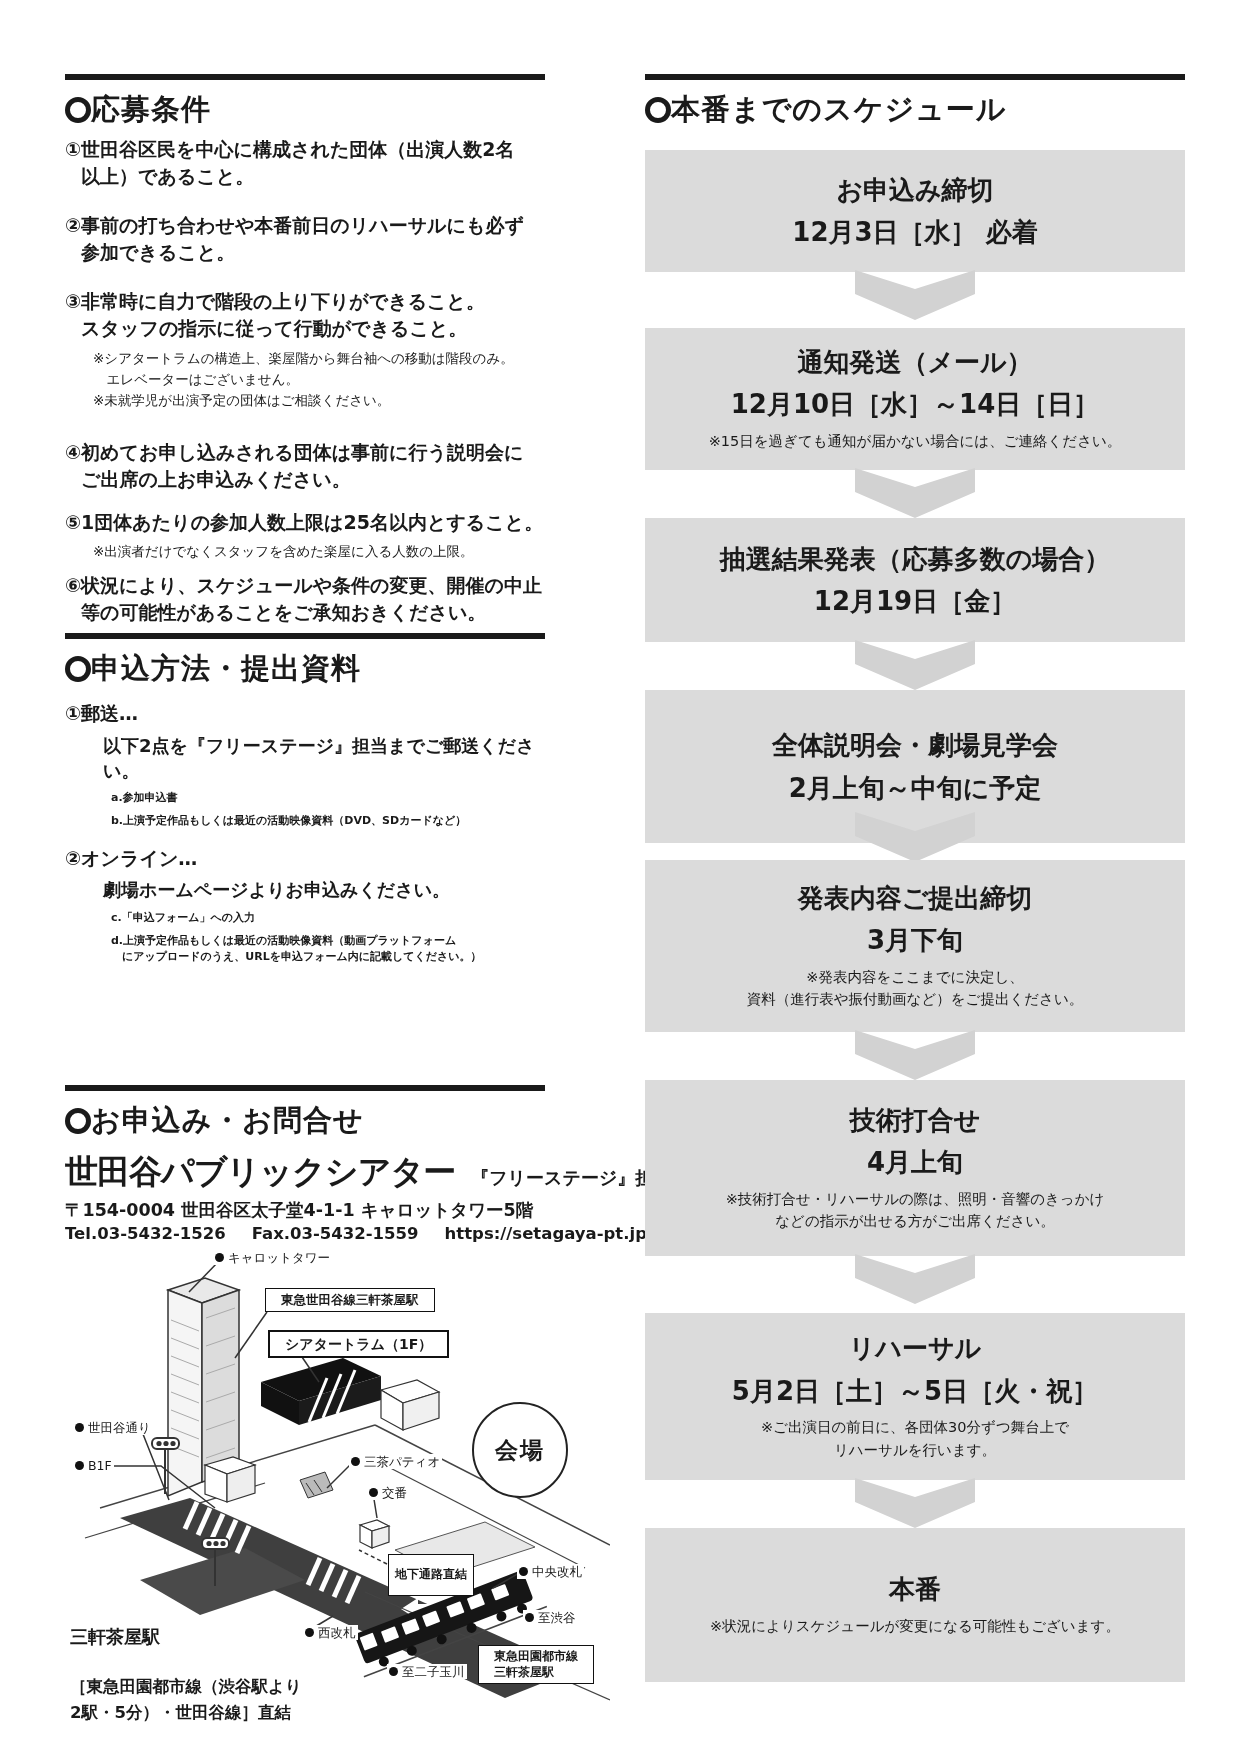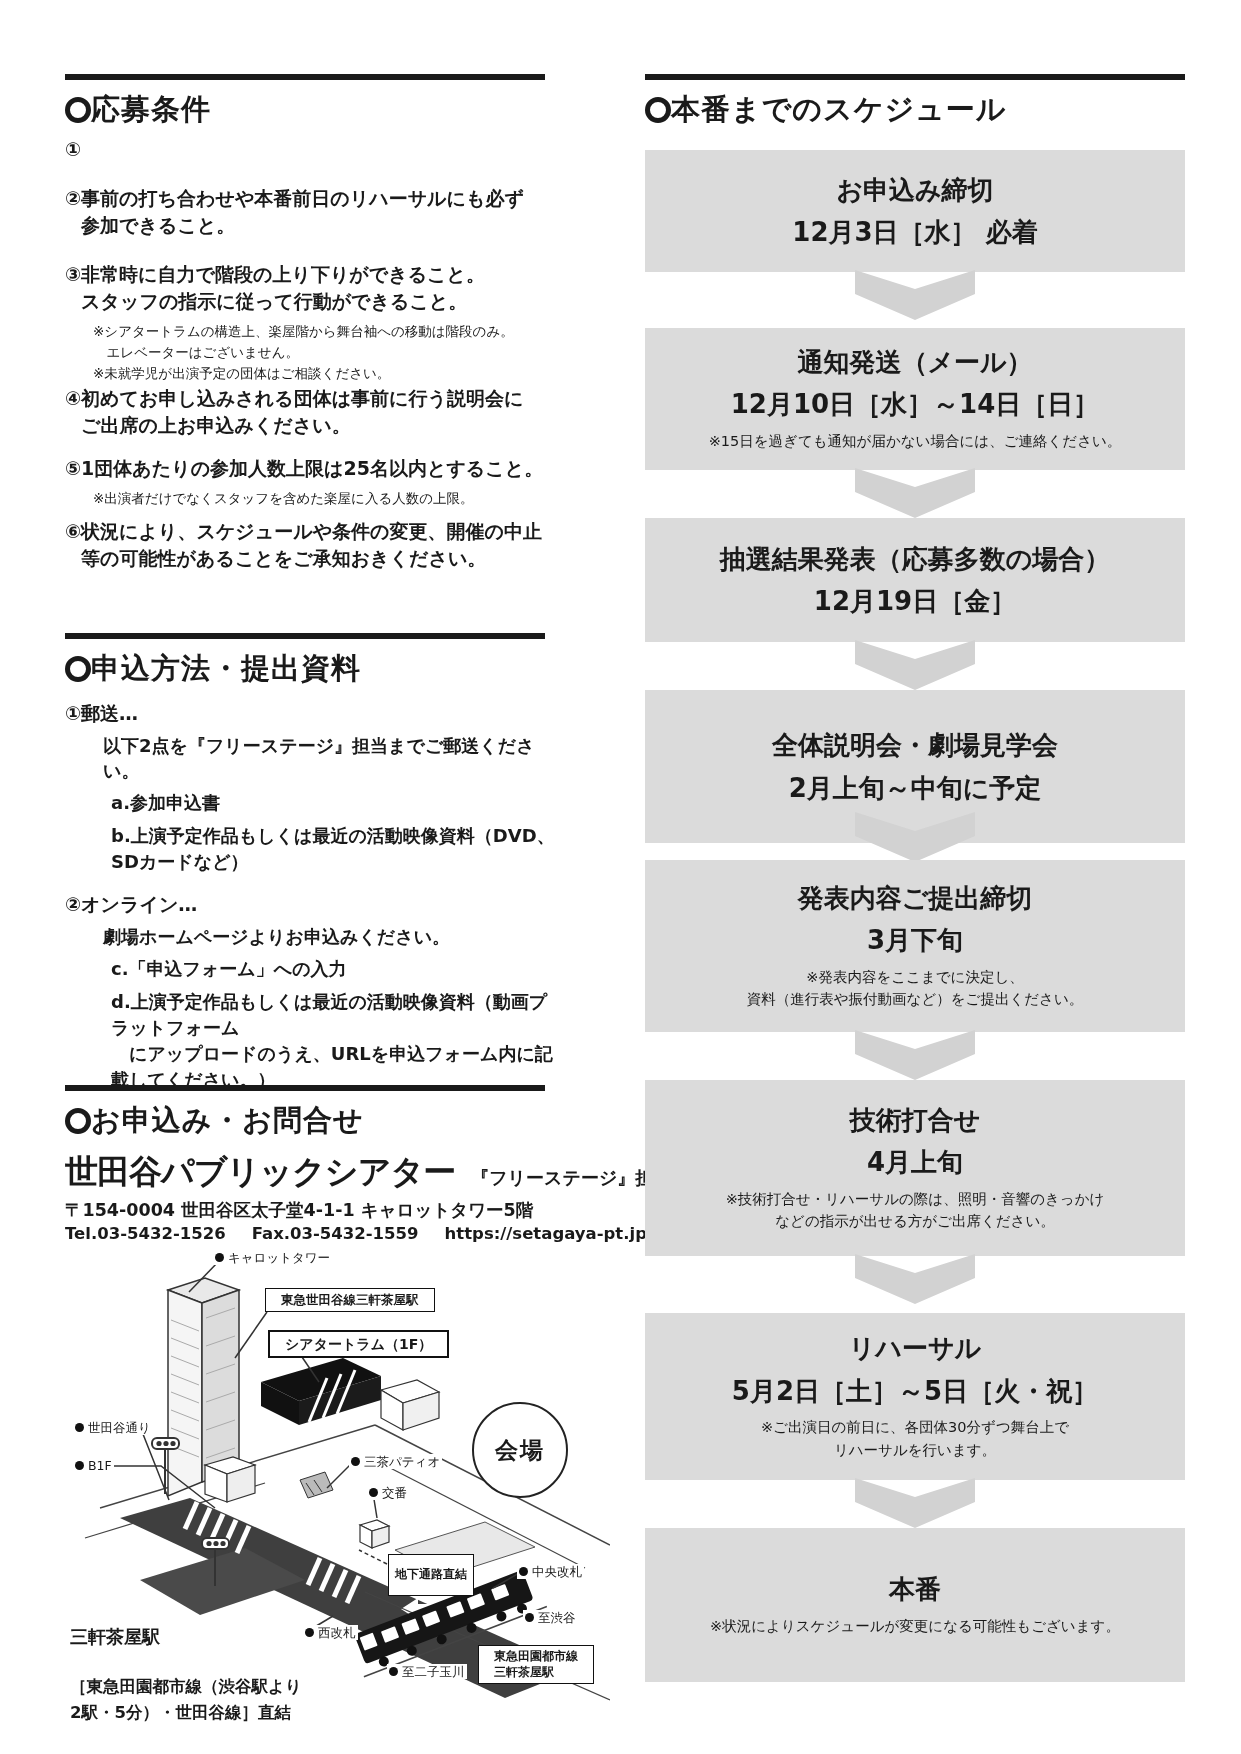--- a/index.html
+++ b/index.html
@@ -10,25 +10,25 @@
   }
   .abs{position:absolute;}
   .bar{height:6px;background:#1a1a1a;}
   .sec-head{display:flex;align-items:center;font-size:29px;font-weight:900;letter-spacing:1px;}
   .ring{flex:0 0 auto;width:16px;height:16px;border:5px solid #1a1a1a;border-radius:50%;}
   
   .cond-item{display:flex;font-size:19px;font-weight:800;line-height:1.42;}
   .cond-item .cnum{flex:0 0 auto;}
   .cond-item .ctext{white-space:pre-line;}
   .cnote{font-size:13.5px;font-weight:400;line-height:1.55;margin:6px 0 0 28px;white-space:pre-line;}
-  .mb22{margin-bottom:22px;} .mb16{margin-bottom:16px;} .mb12{margin-bottom:1px;} .mb10{margin-bottom:10px;}
+  .mb22{margin-bottom:22px;} .mb16{margin-bottom:16px;} .mb12{margin-bottom:28px;} .mb10{margin-bottom:10px;}
   
   .m-head{display:flex;font-size:19px;font-weight:800;line-height:1.4;}
   .m-line{font-size:18px;font-weight:800;line-height:1.4;margin:6px 0 0 38px;}
-  .m-sub{font-size:18px;font-weight:700;line-height:1.45;margin:7px 0 0 46px;white-space:pre-line;}
+  .m-sub{font-size:11px;font-weight:700;line-height:1.45;margin:7px 0 0 46px;white-space:pre-line;}
   .method{margin-bottom:16px;}
   .app-notes{font-size:13.5px;line-height:1.62;font-weight:400;}
   
   .logo-row{display:flex;align-items:flex-end;gap:16px;}
   .logo{font-size:33px;font-weight:900;letter-spacing:-1px;white-space:nowrap;}
   .logo-tag{font-size:18px;font-weight:800;padding-bottom:5px;white-space:nowrap;}
   .addr{font-size:17.5px;font-weight:700;}
   .telrow{display:flex;gap:26px;font-size:16.5px;font-weight:700;}
   
   .map{width:545px;height:470px;}
@@ -61,20 +61,22 @@
   <div class="abs bar" style="left:65px;top:74px;width:480px;"></div>
 
   <div class="abs sec-head" style="left:65px;top:90px;">
     <span class="ring"></span>
     <span>応募条件</span>
   </div>
 
   <div class="abs" style="left:65px;top:136px;width:495px;">
     <div class="cond-item mb22">
       <span class="cnum">①</span>
+      <span class="ctext">世田谷区民を中心に構成された団体（出演人数2名
+以上）であること。</span>
     </div>
     <div class="cond-item mb22">
       <span class="cnum">②</span>
       <span class="ctext">事前の打ち合わせや本番前日のリハーサルにも必ず
 参加できること。</span>
     </div>
     <div class="cond-item">
       <span class="cnum">③</span>
       <span class="ctext">非常時に自力で階段の上り下りができること。
 スタッフの指示に従って行動ができること。</span>

